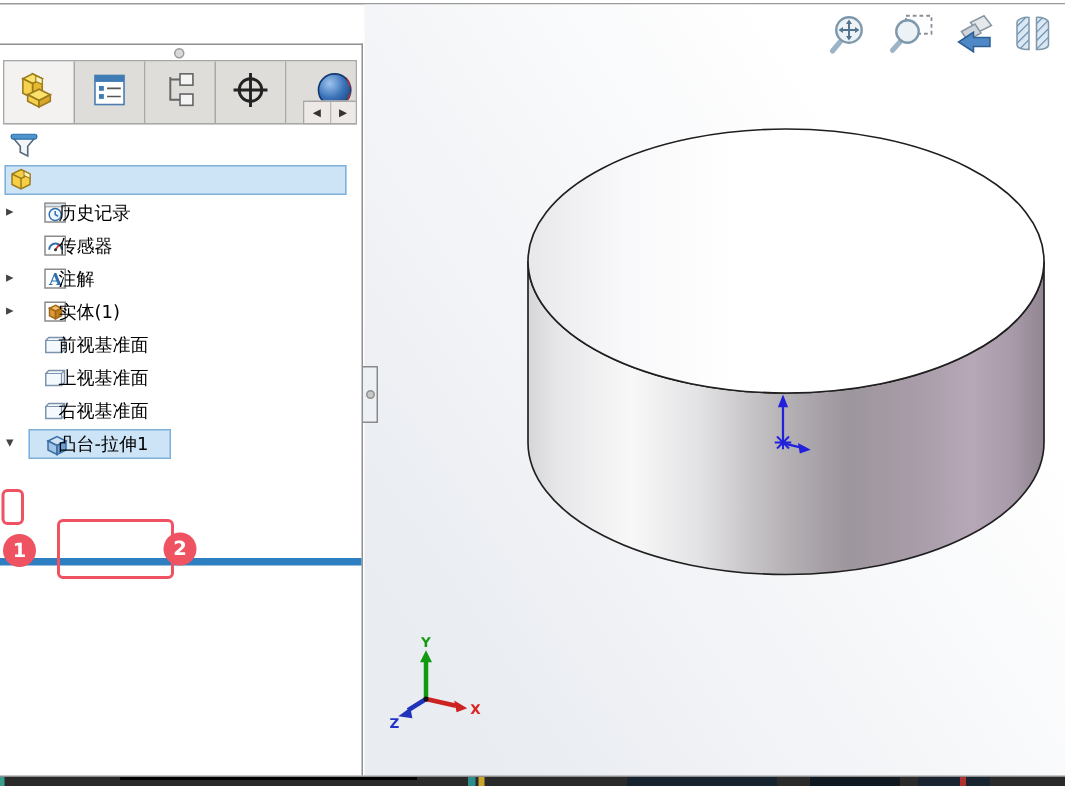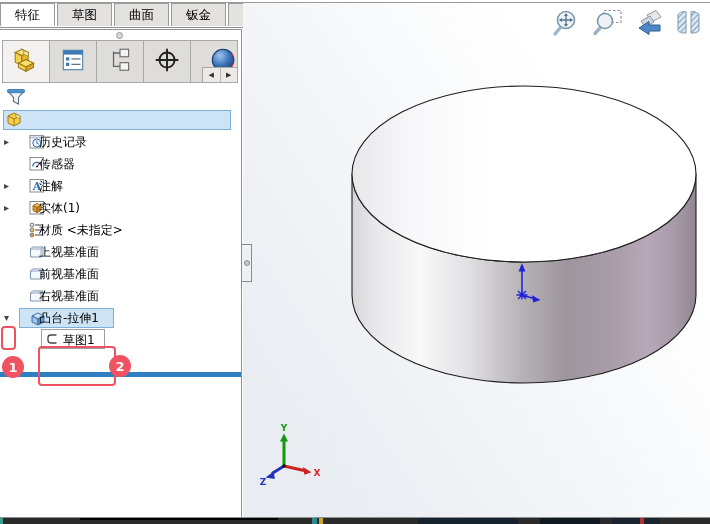--- a/index.html
+++ b/index.html
@@ -91,37 +91,20 @@
   #bottom-strip{position:absolute;left:0;top:518px;width:710px;height:6px;background:#2a2a2a;overflow:hidden;}
   .speck{position:absolute;top:0;height:6px;}
 </style>
 </head>
 <body>
 
 <div id="app">
 
   <div id="topline"></div>
 
-  <div id="ribbon-tabs">
-      <div class="rtab active">
-        <span>特征</span>
-      </div>
-      <div class="rtab">
-        <span>草图</span>
-      </div>
-      <div class="rtab">
-        <span>曲面</span>
-      </div>
-      <div class="rtab">
-        <span>钣金</span>
-      </div>
-      <div class="rtab">
-        <span>焊件</span>
-      </div>
-    </div>
 
   <div id="panel">
     <div id="dot-handle"></div>
     <div id="mgr-tabs">
         <div class="mtab active">
           <span><svg viewBox="0 0 26 26">
               <polygon points="9,3 15,6 15,15 9,18" fill="#e8b82f" stroke="#9c7c1c"></polygon>
               <polygon points="3,6 9,3 15,6 9,9" fill="#fbe06a" stroke="#9c7c1c"></polygon>
               <polygon points="3,6 9,9 9,18 3,15" fill="#f6d14e" stroke="#9c7c1c"></polygon>
               <polygon points="11,4.2 15,6 15,9.5 11,7.7" fill="#fdf3c0" stroke="#9c7c1c" stroke-width="0.7"></polygon>
@@ -227,47 +210,34 @@
               <polygon points="9,4.5 13,6.5 9,8.5 5,6.5" fill="#f5c06a" stroke="#a06a18"></polygon>
               <polygon points="5,6.5 9,8.5 9,13.5 5,11.5" fill="#e09a36" stroke="#a06a18"></polygon>
               <polygon points="9,8.5 13,6.5 13,11.5 9,13.5" fill="#c27d20" stroke="#a06a18"></polygon>
             </svg>
           </span>
           <span class="tlabel lind1">实体(1)</span>
         </div>
         <div class="trow">
           <span class="ticon ind1">
             <svg viewBox="0 0 18 18">
-              <circle cx="4" cy="4" r="1.9" fill="#e8e8e8" stroke="#777"></circle>
-              <line x1="7" y1="4" x2="15.5" y2="4" stroke="#777" stroke-width="1.4"></line>
-              <circle cx="4" cy="9" r="1.9" fill="#f3c73f" stroke="#777"></circle>
-              <line x1="7" y1="9" x2="15.5" y2="9" stroke="#777" stroke-width="1.4"></line>
-              <circle cx="4" cy="14" r="1.9" fill="#e09a2f" stroke="#777"></circle>
-              <line x1="7" y1="14" x2="15.5" y2="14" stroke="#777" stroke-width="1.4"></line>
-            </svg>
-          </span>
-          <span class="tlabel lind1">材质 &lt;未指定&gt;</span>
-        </div>
-        <div class="trow">
-          <span class="ticon ind1">
-            <svg viewBox="0 0 18 18">
               <path d="M2.5,6 L4.5,4 L15,4 L15,12 L13,14 L2.5,14 Z" fill="#f4f9fd" stroke="#7c93ad"></path>
               <path d="M2.5,6 L13,6 L13,14 M13,6 L15,4" fill="none" stroke="#7c93ad" stroke-width="0.8"></path>
             </svg>
           </span>
-          <span class="tlabel lind1">上视基准面</span>
+          <span class="tlabel lind1">前视基准面</span>
         </div>
         <div class="trow">
           <span class="ticon ind1">
             <svg viewBox="0 0 18 18">
               <path d="M2.5,6 L4.5,4 L15,4 L15,12 L13,14 L2.5,14 Z" fill="#f4f9fd" stroke="#7c93ad"></path>
               <path d="M2.5,6 L13,6 L13,14 M13,6 L15,4" fill="none" stroke="#7c93ad" stroke-width="0.8"></path>
             </svg>
           </span>
-          <span class="tlabel lind1">前视基准面</span>
+          <span class="tlabel lind1">上视基准面</span>
         </div>
         <div class="trow">
           <span class="ticon ind1">
             <svg viewBox="0 0 18 18">
               <path d="M2.5,6 L4.5,4 L15,4 L15,12 L13,14 L2.5,14 Z" fill="#f4f9fd" stroke="#7c93ad"></path>
               <path d="M2.5,6 L13,6 L13,14 M13,6 L15,4" fill="none" stroke="#7c93ad" stroke-width="0.8"></path>
             </svg>
           </span>
           <span class="tlabel lind1">右视基准面</span>
         </div>
@@ -275,30 +245,20 @@
           <div class="hl hl-boss"></div>
           <span class="arrow">▾</span>
           <span class="ticon ind1">
             <svg viewBox="0 0 18 18">
               <polygon points="4,7 10,4 16,7 10,10" fill="#cfe3f4" stroke="#3a6ea5"></polygon>
               <polygon points="4,7 10,10 10,16 4,13" fill="#9fc4e6" stroke="#3a6ea5"></polygon>
               <polygon points="10,10 16,7 16,13 10,16" fill="#6f9fd0" stroke="#3a6ea5"></polygon>
             </svg>
           </span>
           <span class="tlabel lind1">凸台-拉伸1</span>
-        </div>
-        <div class="trow">
-          <div class="sketch-box">
-            <span class="ticon">
-              <svg viewBox="0 0 18 18">
-                <path d="M14,4.5 L7.5,4.5 Q4.5,4.5 4.5,7.5 L4.5,10.5 Q4.5,13.5 7.5,13.5 L14,13.5" fill="none" stroke="#444" stroke-width="1.5"></path>
-              </svg>
-            </span>
-            <span class="tlabel">草图1</span>
-          </div>
         </div>
       </div>
   </div>
 
   <div id="rollback-bar"></div>
 
   <div id="viewport">
     <svg id="scene" width="467" height="514" viewBox="0 0 467 514">
       <defs>
         <linearGradient id="sideG" x1="109" y1="0" x2="453" y2="0" gradientUnits="userSpaceOnUse">

